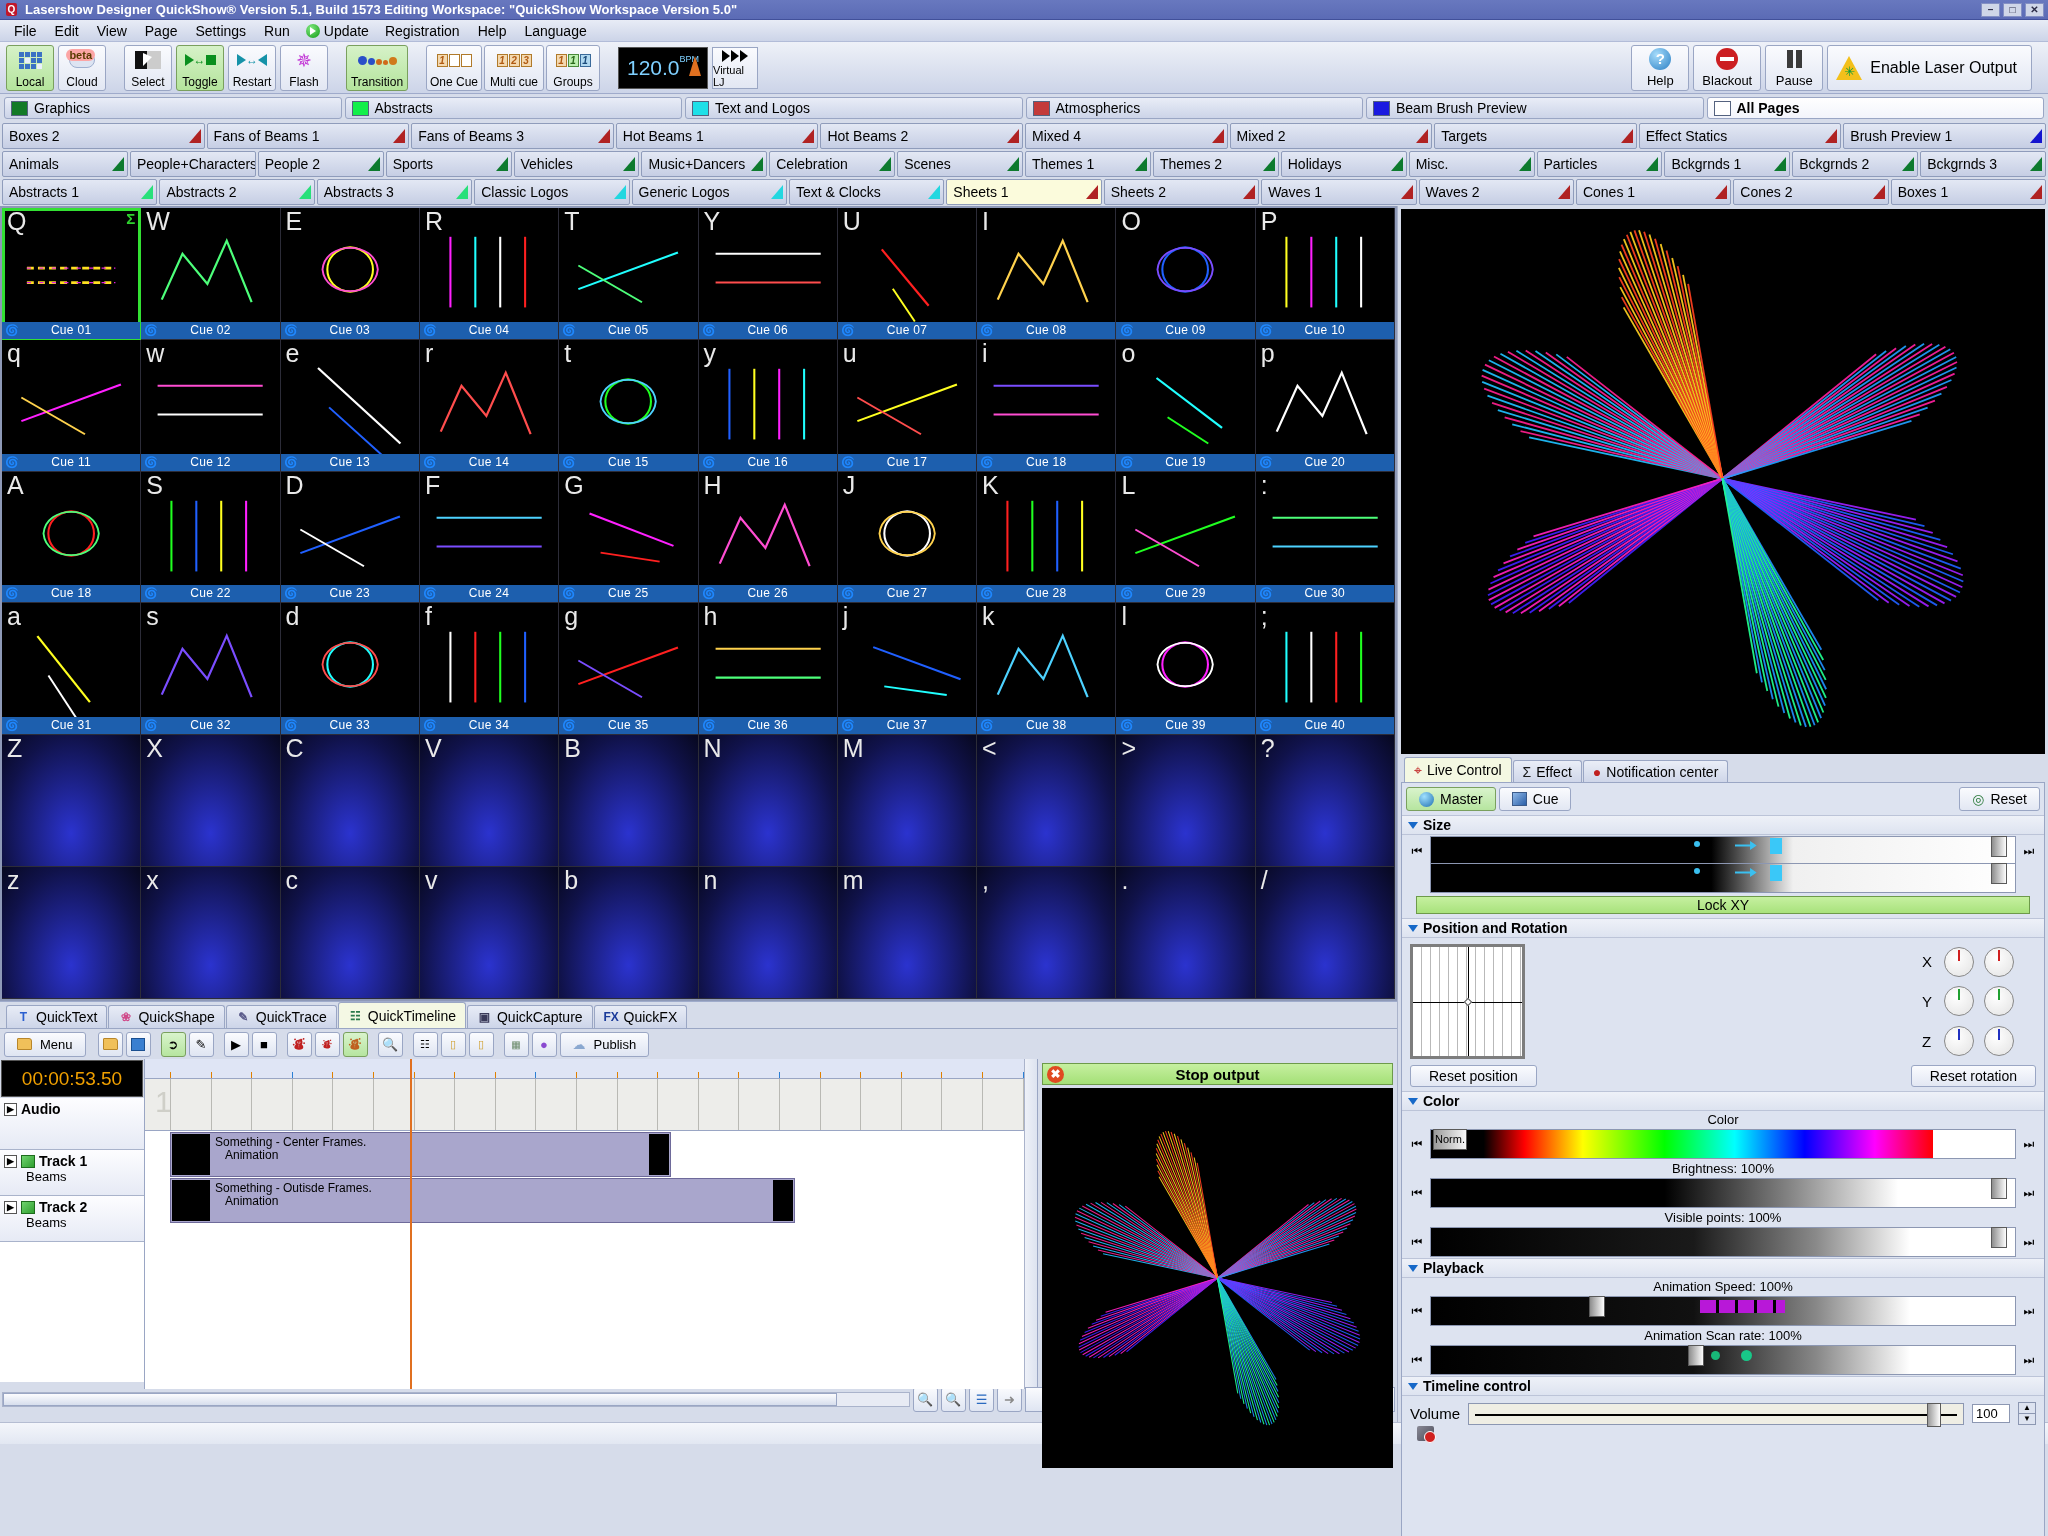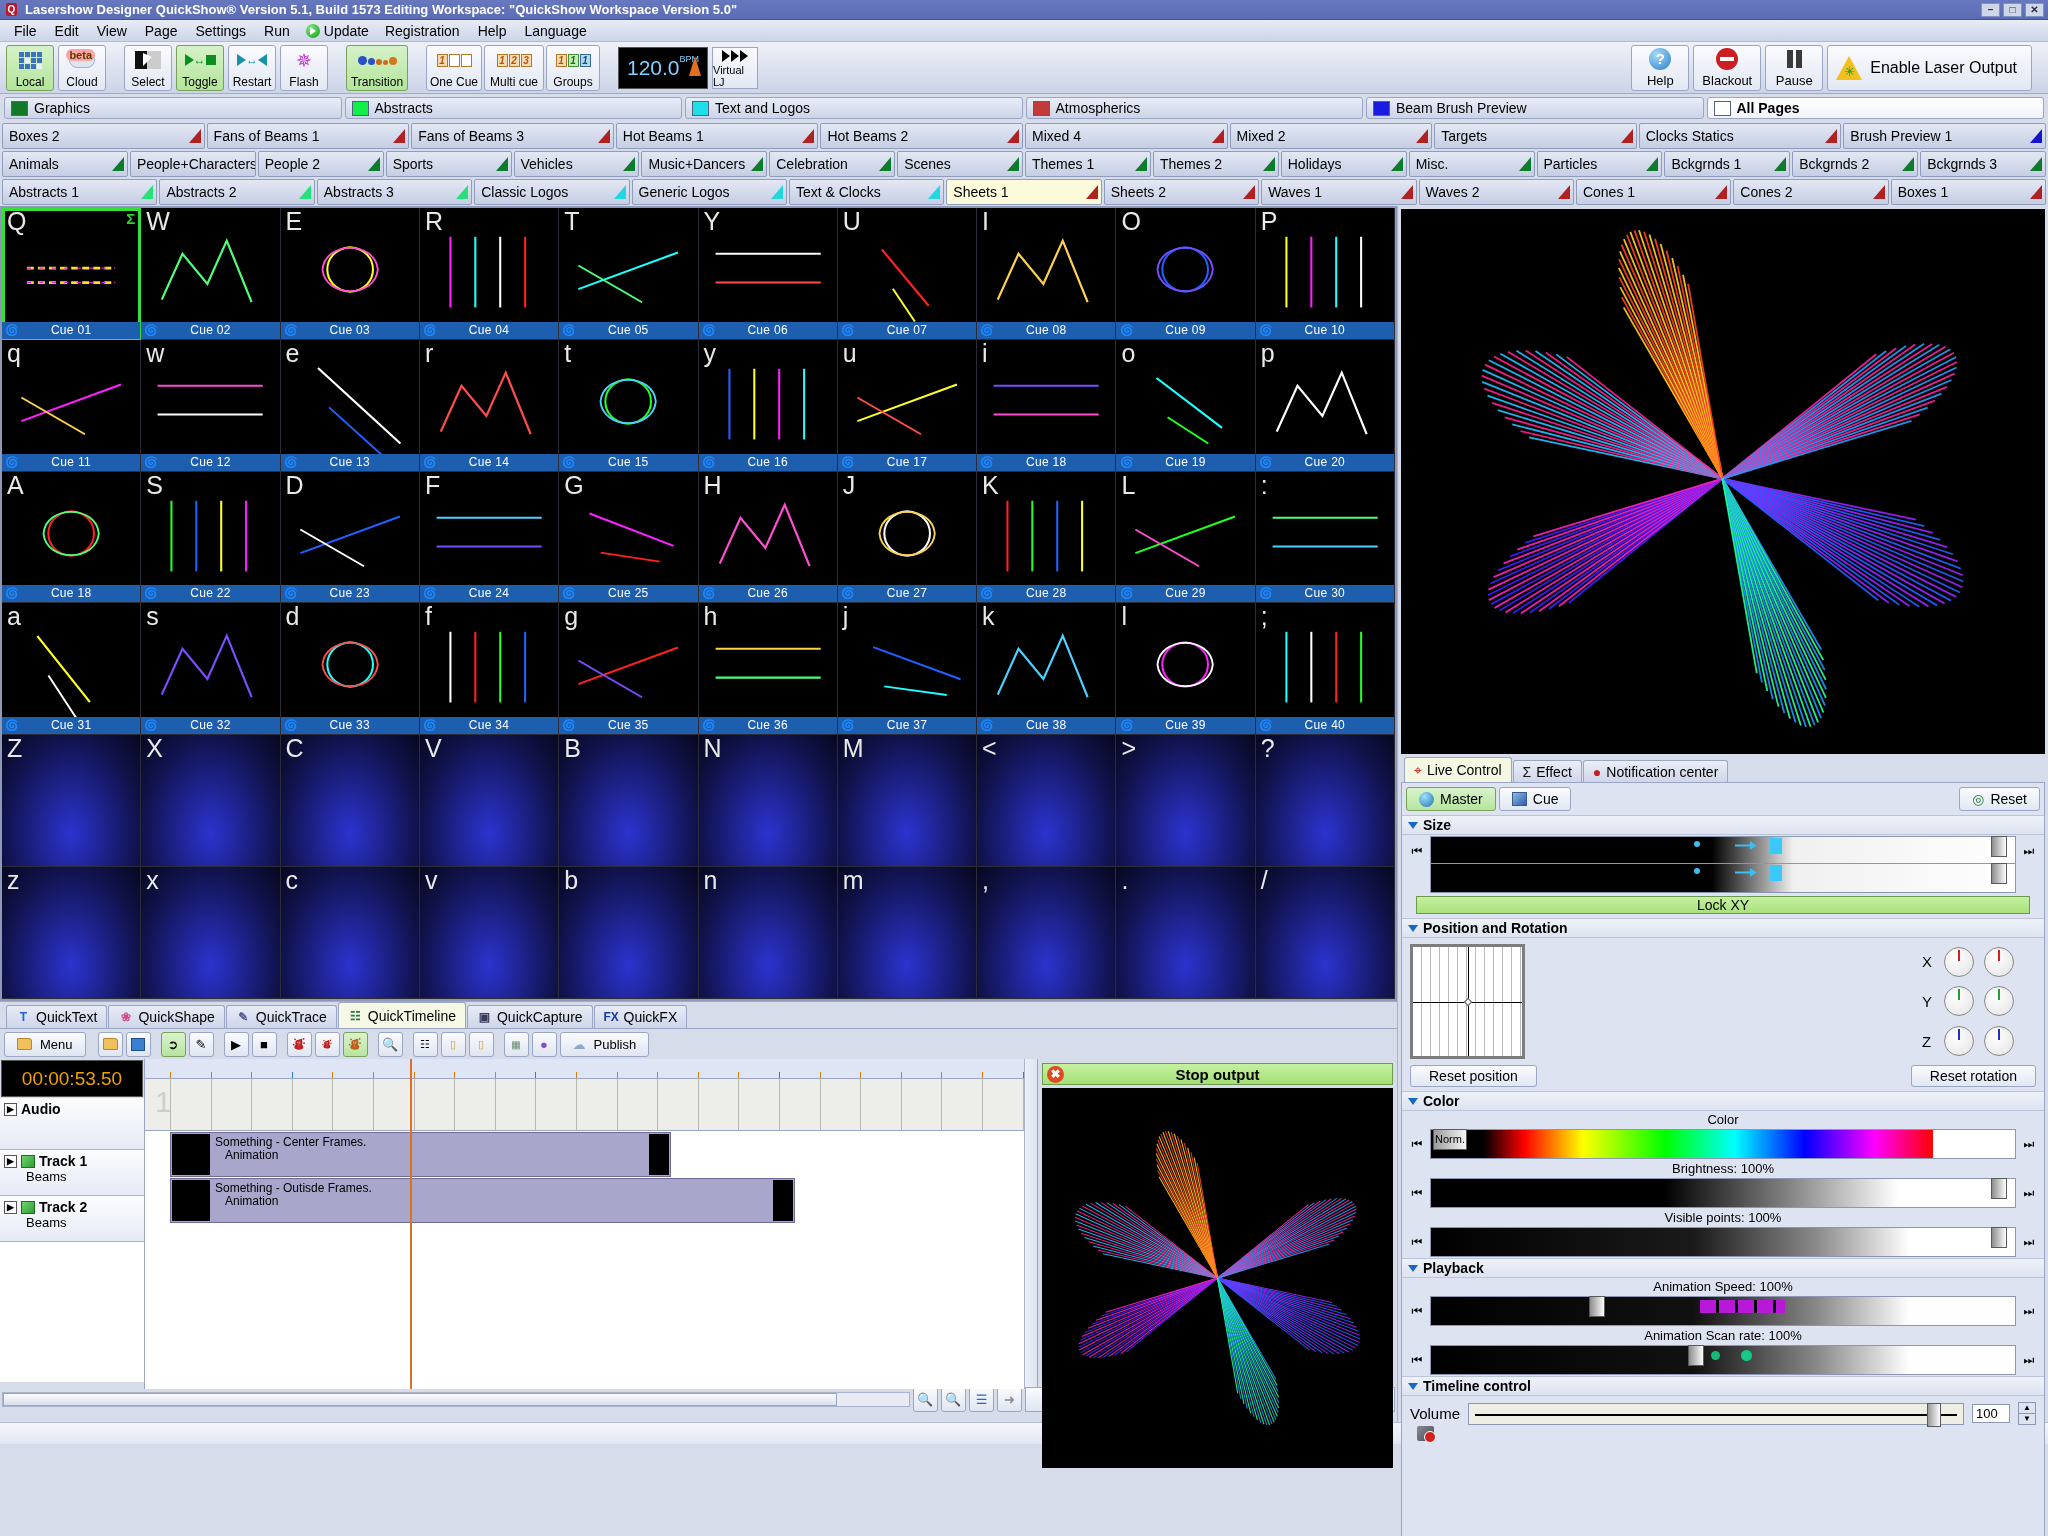--- a/index.html
+++ b/index.html
@@ -457,21 +457,21 @@
     </div>
     <div class="ptab">
       <span>Mixed 2</span>
       <span class="cor "></span>
     </div>
     <div class="ptab">
       <span>Targets</span>
       <span class="cor "></span>
     </div>
     <div class="ptab">
-      <span>Clocks Statics</span>
+      <span>Effect Statics</span>
       <span class="cor "></span>
     </div>
     <div class="ptab">
       <span>Brush Preview 1</span>
       <span class="cor b"></span>
     </div>
   </div>
 <div class="tabrow" id="tabrow2">
     <div class="ptab">
       <span>Animals</span>

